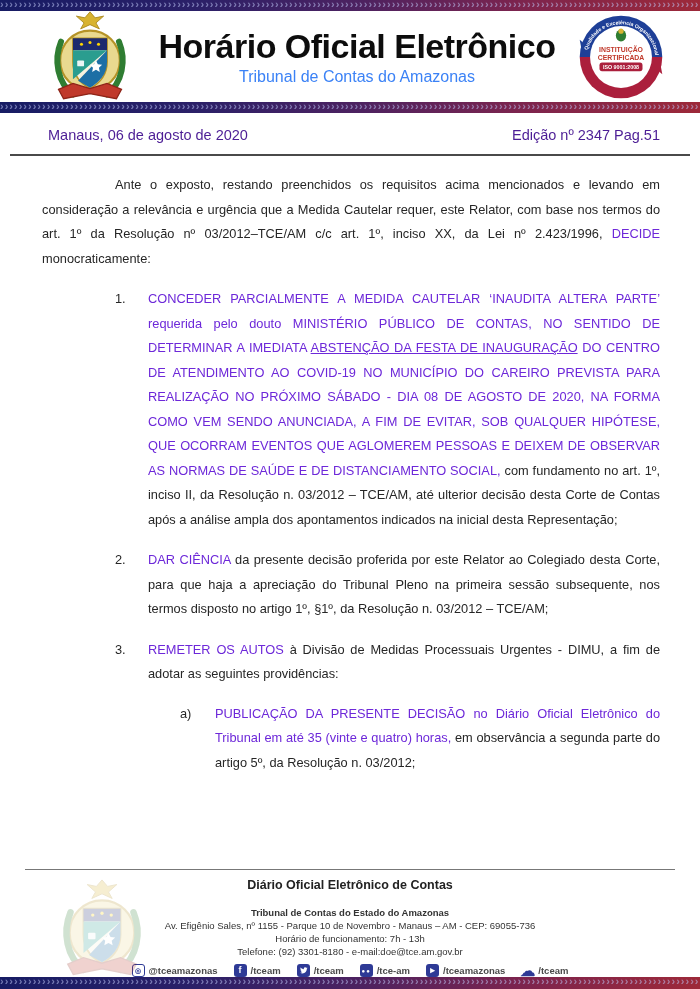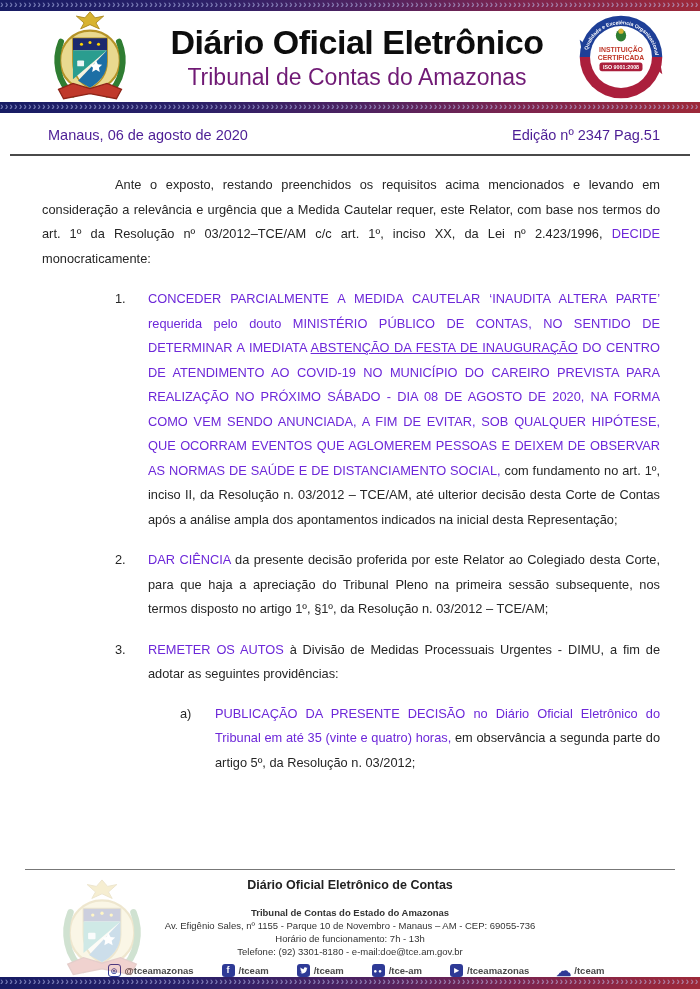--- a/index.html
+++ b/index.html
@@ -13,21 +13,21 @@
     background:linear-gradient(90deg,#171c64 0%,#2b2068 28%,#4e2260 52%,#7c244e 74%,#9d2939 100%);
   }
   .band-chevrons{
     display:block;white-space:nowrap;font-size:11px;line-height:11px;font-weight:bold;
     color:rgba(190,198,244,0.55);letter-spacing:1px;transform:translateY(-1px);
   }
   
   .header{display:flex;align-items:center;padding:3px 36px 2px 44px;height:86px;}
   .header .titles{flex:1;text-align:center;line-height:1.15;}
   .main-title{font-size:34px;font-weight:bold;color:#0d0d0d;letter-spacing:-0.5px;margin:0;}
-  .sub-title{font-size:23px;color:#701a75;margin:2px 0 0 0;}
+  .sub-title{font-size:16px;color:#3b82f6;margin:2px 0 0 0;}
   
   .meta-row{display:flex;justify-content:space-between;padding:14px 40px 8px 48px;font-size:14.5px;color:#4c1d95;}
   .rule{border:none;border-top:2.5px solid #4a4a4a;margin:3px 10px 0 10px;}
   
   .content{padding:2px 40px 0 42px;font-size:12.8px;line-height:24.5px;text-align:justify;color:#262626;}
   .para{margin:15px 0 0 0;text-indent:73px;}
   .oitem{display:flex;margin:16px 0 0 73px;}
   .oitem .num{flex:none;width:33px;}
   .oitem .itext{flex:1;}
   .subitem{display:flex;margin:15px 0 0 138px;}
@@ -37,21 +37,21 @@
   .ul{text-decoration:underline;}
   
   .footer{position:absolute;left:0;right:0;bottom:12px;}
   .footer-rule{border:none;border-top:1.5px solid #777;margin:0 25px 7px 25px;}
   .footer-logo{position:absolute;left:52px;top:10px;opacity:0.22;}
   .footer-center{text-align:center;line-height:1.4;color:#333;}
   .f-title{font-size:12.5px;font-weight:bold;color:#222;margin-bottom:11px;}
   .f-org{font-size:9.5px;font-weight:bold;}
   .f-line{font-size:9.5px;}
   .social-row{display:flex;justify-content:center;align-items:center;gap:16px;margin-top:5px;}
-  .social-item{display:flex;align-items:flex-end;gap:4px;font-size:9.5px;font-weight:bold;color:#4a4a4a;cursor:pointer;margin-left:12px;}
+  .social-item{display:flex;align-items:flex-end;gap:4px;font-size:9.5px;font-weight:bold;color:#4a4a4a;cursor:pointer;}
   .sicon{width:13px;height:13px;border-radius:3px;background:#2e3a96;color:#fff;
          display:flex;align-items:center;justify-content:center;font-size:9px;line-height:1;flex:none;}
   .sicon.outline{background:#fff;border:1.6px solid #2e3a96;box-sizing:border-box;color:#2e3a96;font-size:7px;}
   .sicon.dots{font-size:6px;letter-spacing:1px;}
   .sicon.cloud{background:transparent;color:#2e3a96;font-size:15px;}
   .band-bottom{position:absolute;left:0;right:0;bottom:0;height:12px;}
 </style>
 </head>
 <body>
 
@@ -85,21 +85,21 @@
 
   <div class="band">
       <span class="band-chevrons">››››››››››››››››››››››››››››››››››››››››››››››››››››››››››››››››››››››››››››››››››››››››››››››››››››››››››››››››››››››››››››››››››››››››››››››››››››››››››››››››››››››››››››››››››››››››››››››››››››››››››››››››››››››››››››››››››››››››››››››››››››››››››››››››››››››››››››››››››››››››››››››››››››››››››››</span>
     </div>
 
   <header class="header">
     <svg width="92" height="92" viewBox="0 0 100 108">
       <use href="#coat"></use>
     </svg>
     <div class="titles">
-      <div class="main-title">Diário Oficial Eletrônico</div>
+      <div class="main-title">Horário Oficial Eletrônico</div>
       <div class="sub-title">Tribunal de Contas do Amazonas</div>
     </div>
     <svg width="86" height="86" viewBox="0 0 100 100">
       <polygon points="2,30 16,42 6,52" fill="#1e3f97"></polygon>
       <polygon points="98,70 84,58 94,48" fill="#ab1f3c"></polygon>
       <path d="M2 50 A48 48 0 0 1 98 50 Z" fill="#1e3f97"></path>
       <path d="M98 50 A48 48 0 0 1 2 50 Z" fill="#ab1f3c"></path>
       <circle cx="50" cy="50" r="36" fill="#ffffff"></circle>
       <defs>
           <path id="arcT" d="M10 52 A40 40 0 0 1 90 52"></path>

